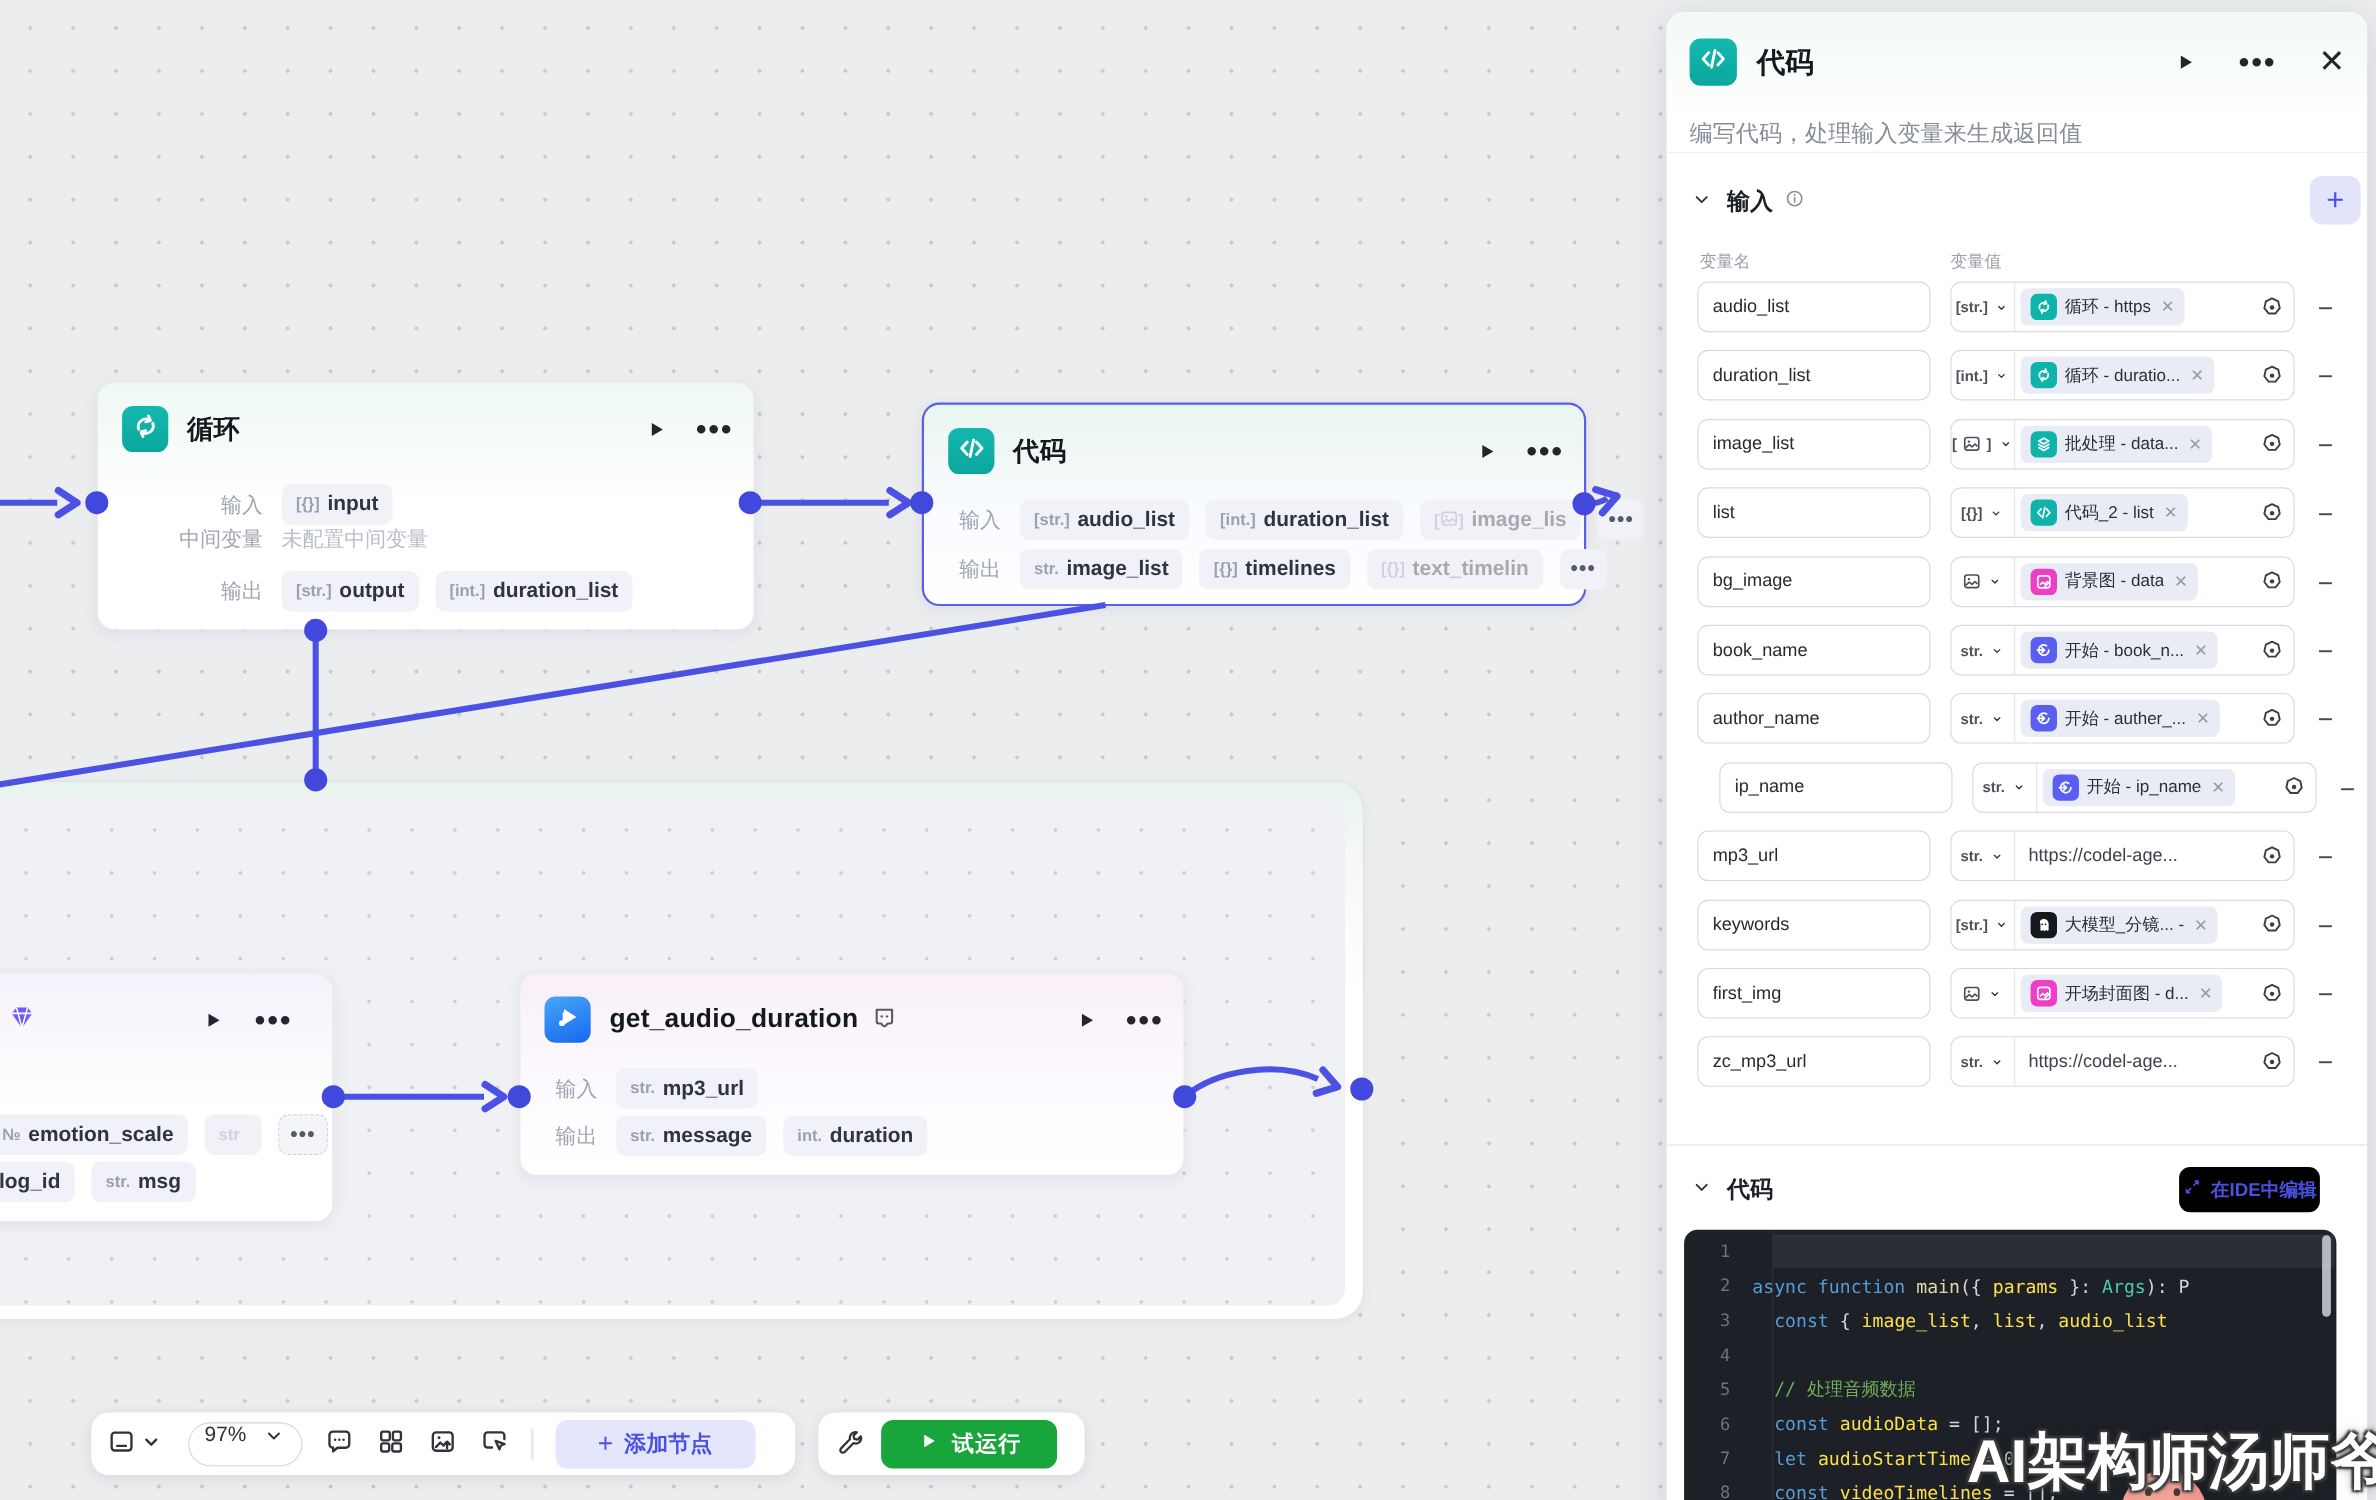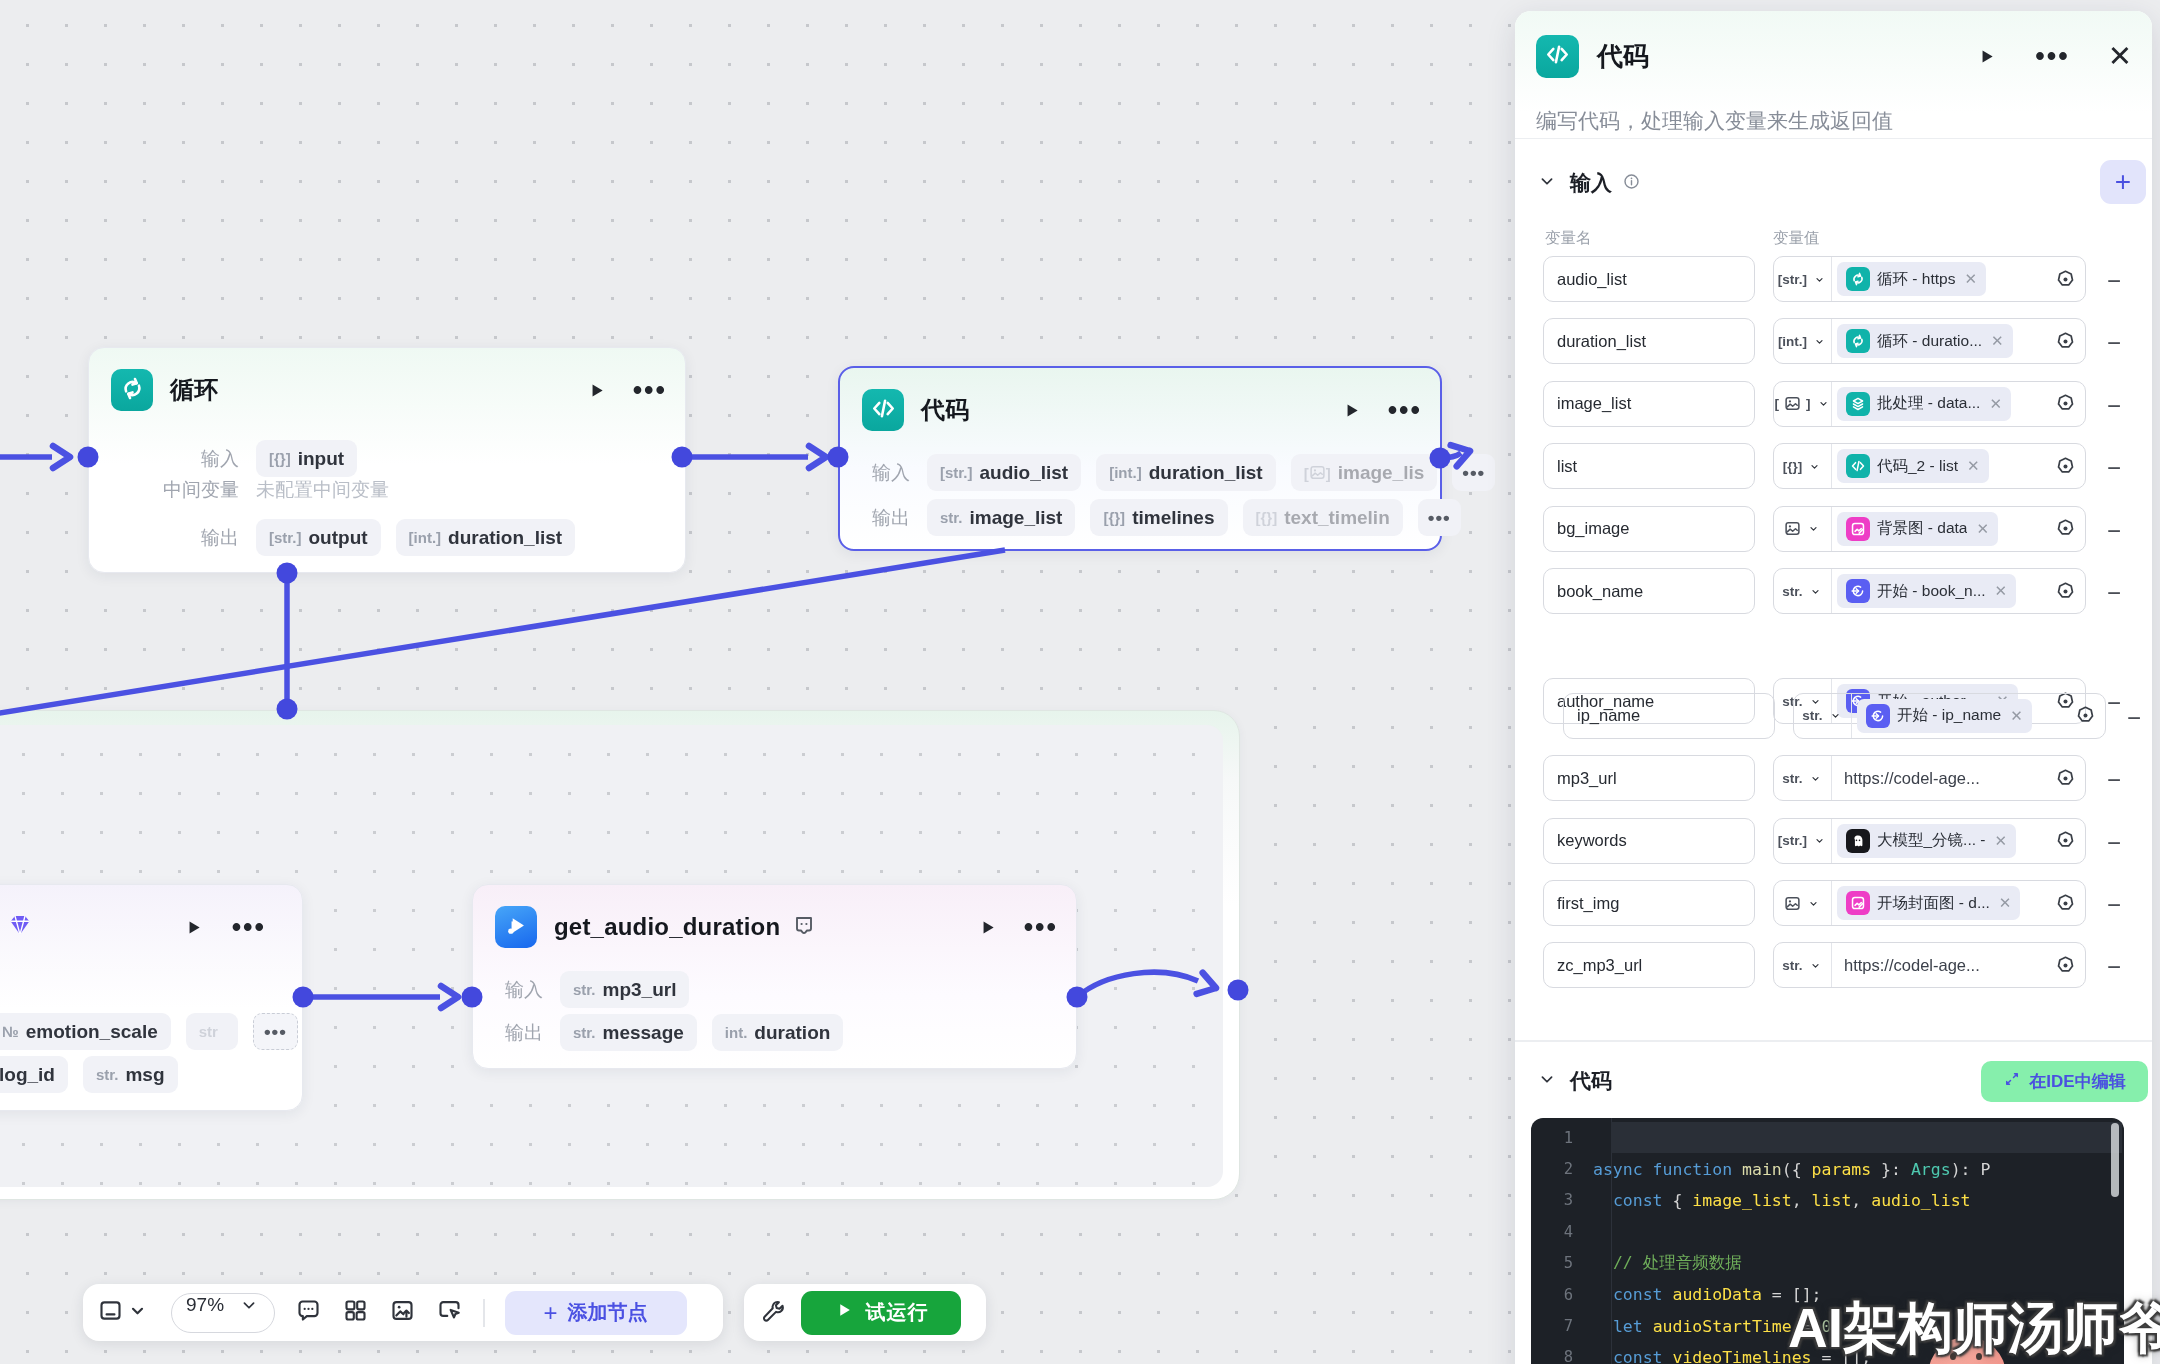--- a/index.html
+++ b/index.html
@@ -97,21 +97,21 @@
   .ref-tag { display:flex; align-items:center; gap:7px; background:#e9ebf5; border-radius:7px; height:34px;
     margin-left:5px; padding:0 9px; max-width:205px; }
   .ref-ic { width:24px; height:24px; border-radius:6px; display:flex; align-items:center; justify-content:center; flex:0 0 auto; }
   .ref-ic svg { width:16px; height:16px; }
   .ref-label { font-size:15.5px; color:#2b2f37; white-space:nowrap; overflow:hidden; }
   .ref-x { font-size:15px; color:#959aa4; margin-left:2px; }
   .lit-val { font-size:16.5px; color:#3c414b; margin-left:12px; white-space:nowrap; overflow:hidden; max-width:215px; }
   .ref-settings { margin-left:auto; margin-right:8px; flex:0 0 auto; display:flex; }
   .row-minus { position:absolute; left:592px; top:11px; font-size:24px; color:#42464e; }
   .code-divider { position:absolute; left:0; right:0; top:1029px; height:1.5px; background:#eceef1; }
-  .ide-btn { position:absolute; left:466px; top:1050px; width:167px; height:41px; background:#86efac;
+  .ide-btn { position:absolute; left:466px; top:1050px; width:128px; height:41px; background:#000000;
     border-radius:10px; color:#4a50e0; font-size:17px; font-weight:600; display:flex; align-items:center;
     justify-content:center; gap:8px; }
   .editor { position:absolute; left:16px; top:1107px; width:593px; height:270px; background:#1d2127;
     border-radius:12px 12px 0 0; overflow:hidden; font-family:"DejaVu Sans Mono", monospace; }
   .eline { position:absolute; left:0; width:100%; height:31.4px; display:flex; align-items:center; }
   .eline .ln { width:62px; text-align:right; padding-right:20px; color:#6d737c; font-size:15.5px; flex:0 0 auto; }
   .eline .lcode { font-size:16.5px; white-space:pre; }
   .eline.hl .line-bg { position:absolute; left:80px; right:2px; top:0; bottom:0; background:#2a2f37; }
   .gutter-sep { position:absolute; left:80px; top:0; bottom:0; width:1px; background:#2c313a; }
   .scroll-thumb { position:absolute; right:5px; top:5px; width:8px; height:74px; background:#cfd2d6; border-radius:4px; opacity:.85; }
@@ -634,21 +634,21 @@
           </span>
       <span class="ref-settings">
             <svg width="23" height="23" viewBox="0 0 24 24" fill="none" xmlns="http://www.w3.org/2000/svg">
               <path d="M12 3.4l5.9 2.9 1.4 6.3-4 5.1H8.7l-4-5.1 1.4-6.3z" stroke="#3a3f47" stroke-width="1.8" fill="none" stroke-linejoin="round"></path>
               <circle cx="12" cy="12" r="2.1" fill="#3a3f47"></circle>
             </svg>
           </span>
     </div>
     <span class="row-minus">−</span>
       </div>
-      <div class="prow" style="top: 619.4px; margin-top: 48px;">
+      <div class="prow" style="top: 619.4px;">
     <div class="name-box">author_name</div>
     <div class="val-box">
       <span class="type-cell">str.<svg width="15" height="15" viewBox="0 0 24 24" fill="none" xmlns="http://www.w3.org/2000/svg">
               <path d="M8 10.5l4 4 4-4" stroke="#2f333b" stroke-width="1.9" stroke-linecap="round" stroke-linejoin="round" fill="none"></path>
             </svg></span>
       <span class="ref-tag">
         <span class="ref-ic" style="background:#5a5ef2">
               <svg width="16" height="16" viewBox="0 0 24 24" fill="none" xmlns="http://www.w3.org/2000/svg">
                 <path d="M18.9 12a7 7 0 1 1-3-5.8" stroke="#fff" stroke-width="2.3" stroke-linecap="round" stroke-linejoin="round" fill="none"></path>
                 <path d="M3.2 12h9.2" stroke="#fff" stroke-width="2.3" stroke-linecap="round" stroke-linejoin="round" fill="none"></path>

